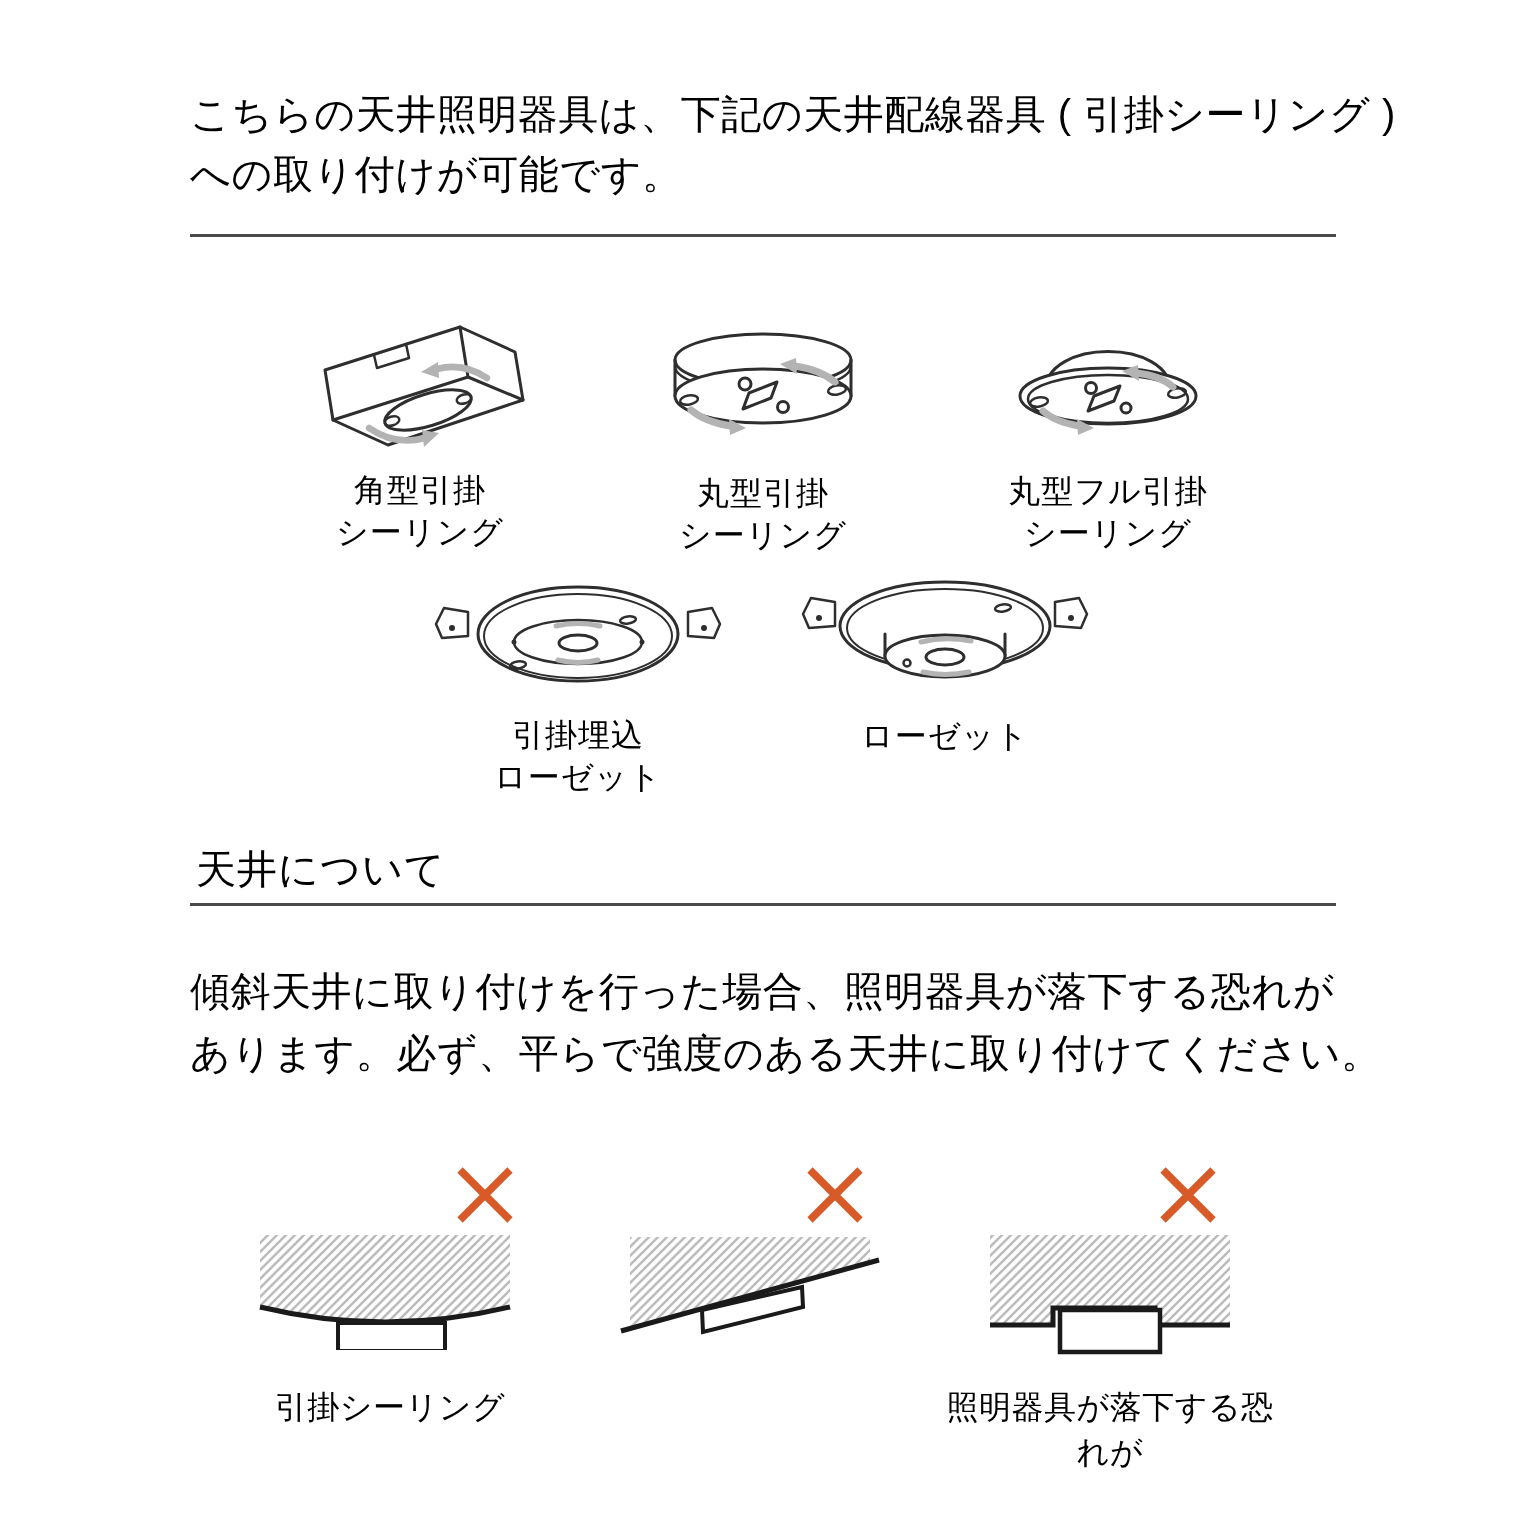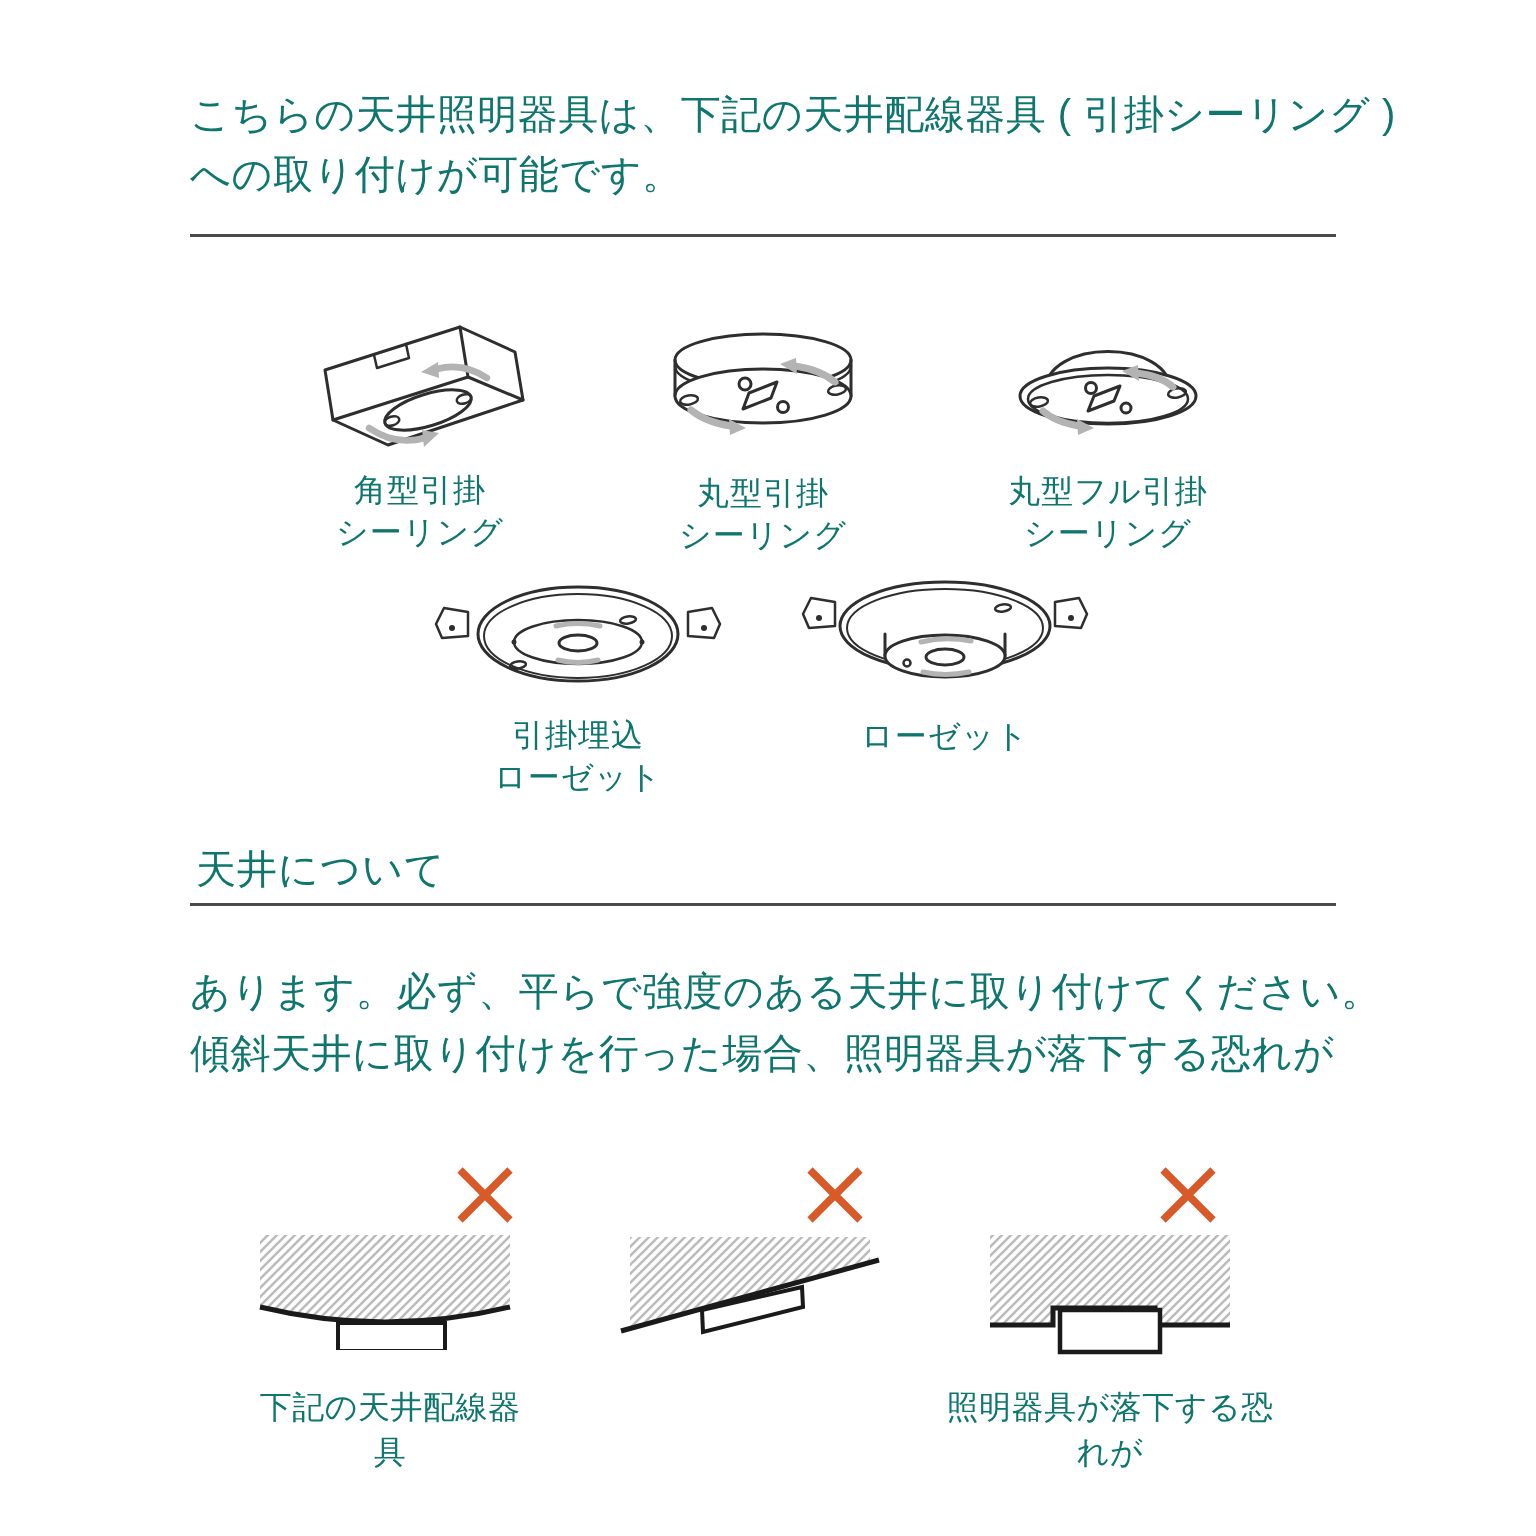--- a/index.html
+++ b/index.html
@@ -1,18 +1,18 @@
 <!DOCTYPE html>
 <html><head>
 <meta charset="utf-8">
 <style>
   html,body{margin:0;padding:0;background:#ffffff;}
   .page{
     position:relative;width:1536px;height:1536px;background:#ffffff;overflow:hidden;
-    font-family:"Liberation Sans","DejaVu Sans",sans-serif;color:#0f766e;
+    font-family:"Liberation Sans","DejaVu Sans",sans-serif;color:#000000;
   }
   .abs{position:absolute;}
   .para{font-size:40px;line-height:60px;letter-spacing:.5px;white-space:nowrap;}
   .heading{font-size:40px;letter-spacing:1px;white-space:nowrap;}
   .rule{position:absolute;height:3px;background:#4a4a4a;}
   figure.fixture{position:absolute;margin:0;text-align:center;}
   figure.fixture svg{display:block;margin:0 auto;}
   figure.fixture figcaption{font-size:32px;line-height:42px;letter-spacing:1px;margin-top:2px;}
   .warn{position:absolute;}
   .warn .xmark{position:absolute;}
@@ -137,40 +137,40 @@
       <ellipse class="ink" stroke-width="2.5" cx="208" cy="40" rx="8" ry="3.5" transform="rotate(-8 208 40)"></ellipse>
     </svg>
     <figcaption>
       <div>ローゼット</div>
     </figcaption>
   </figure>
 
   <div class="abs heading" style="left:196px;top:842px;">天井について</div>
   <div class="rule" style="left:190px;top:903px;width:1146px;"></div>
   <div class="abs para" style="left:190px;top:960px;line-height:62px;">
+    <div>傾斜天井に取り付けを行った場合、照明器具が落下する恐れが</div>
     <div>あります。必ず、平らで強度のある天井に取り付けてください。</div>
-    <div>傾斜天井に取り付けを行った場合、照明器具が落下する恐れが</div>
   </div>
 
   <div class="warn" style="left:250px;top:1163px;width:280px;height:320px;">
     <svg class="xmark" style="left:205px;top:2px;" width="60" height="60" viewBox="0 0 60 60">
       <path d="M5,5 L55,55 M55,5 L5,55" stroke="#d85a28" stroke-width="7.5" fill="none"></path>
     </svg>
     <svg class="diagram" style="left:0;top:72px;" width="270" height="115" viewBox="0 0 270 115">
       <defs>
         <pattern id="h1" width="9" height="9" patternUnits="userSpaceOnUse">
           <path d="M0,9 L9,0 M-2.25,2.25 L2.25,-2.25 M6.75,11.25 L11.25,6.75" stroke="#bcbcbc" stroke-width="2.6"></path>
         </pattern>
       </defs>
       <path fill="url(#h1)" d="M10,0 L260,0 L260,72 Q135,102 10,72 Z"></path>
       <path d="M10,72 Q135,102 260,72" stroke="#1a1a1a" stroke-width="5" fill="none"></path>
       <rect x="88" y="88" width="107" height="28" fill="#ffffff" stroke="#1a1a1a" stroke-width="4"></rect>
     </svg>
     <div class="label" style="top:222px;">
-      <div>下記の天井配線器具</div>
+      <div>引掛シーリング</div>
       <div></div>
     </div>
   </div>
 
   <div class="warn" style="left:615px;top:1163px;width:280px;height:320px;">
     <svg class="xmark" style="left:190px;top:2px;" width="60" height="60" viewBox="0 0 60 60">
       <path d="M5,5 L55,55 M55,5 L5,55" stroke="#d85a28" stroke-width="7.5" fill="none"></path>
     </svg>
     <svg class="diagram" style="left:0;top:72px;" width="270" height="115" viewBox="0 0 270 115">
       <defs>

